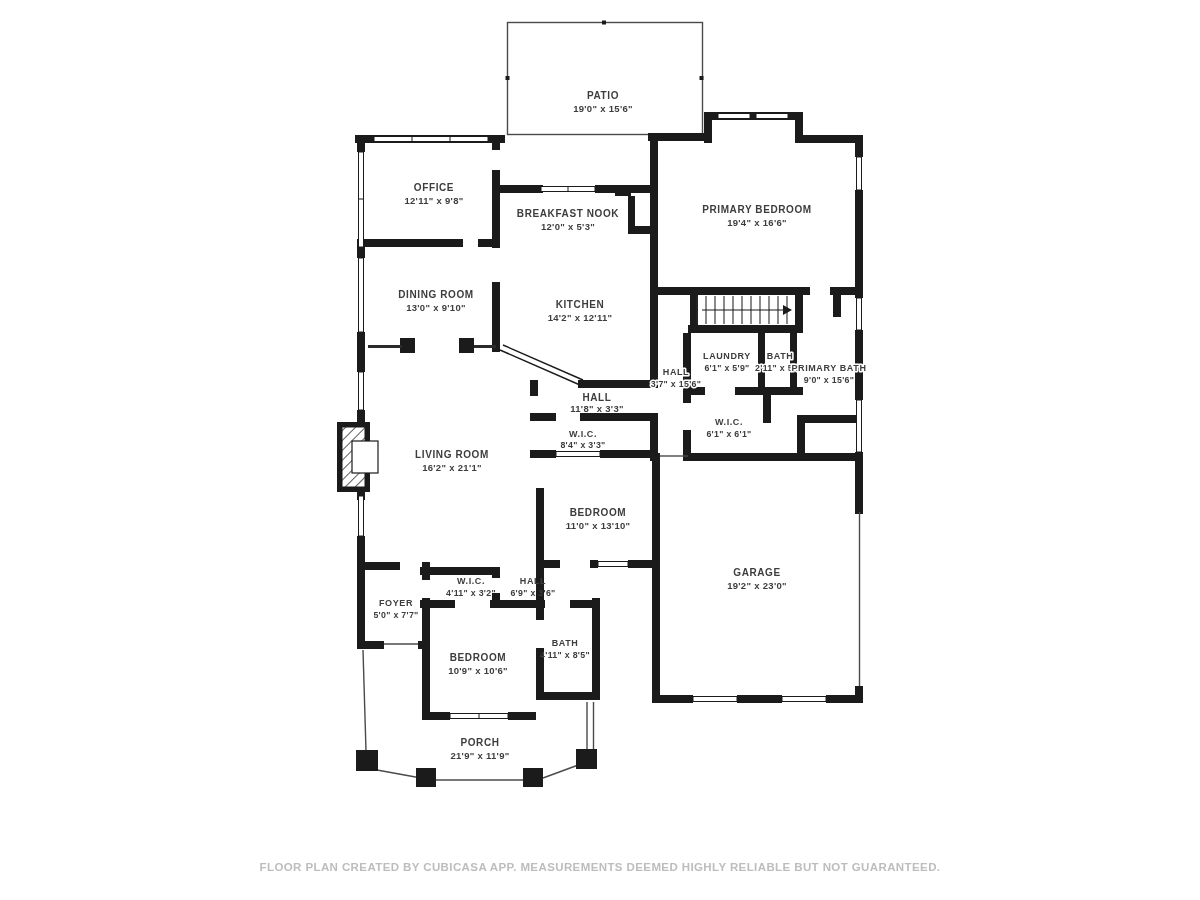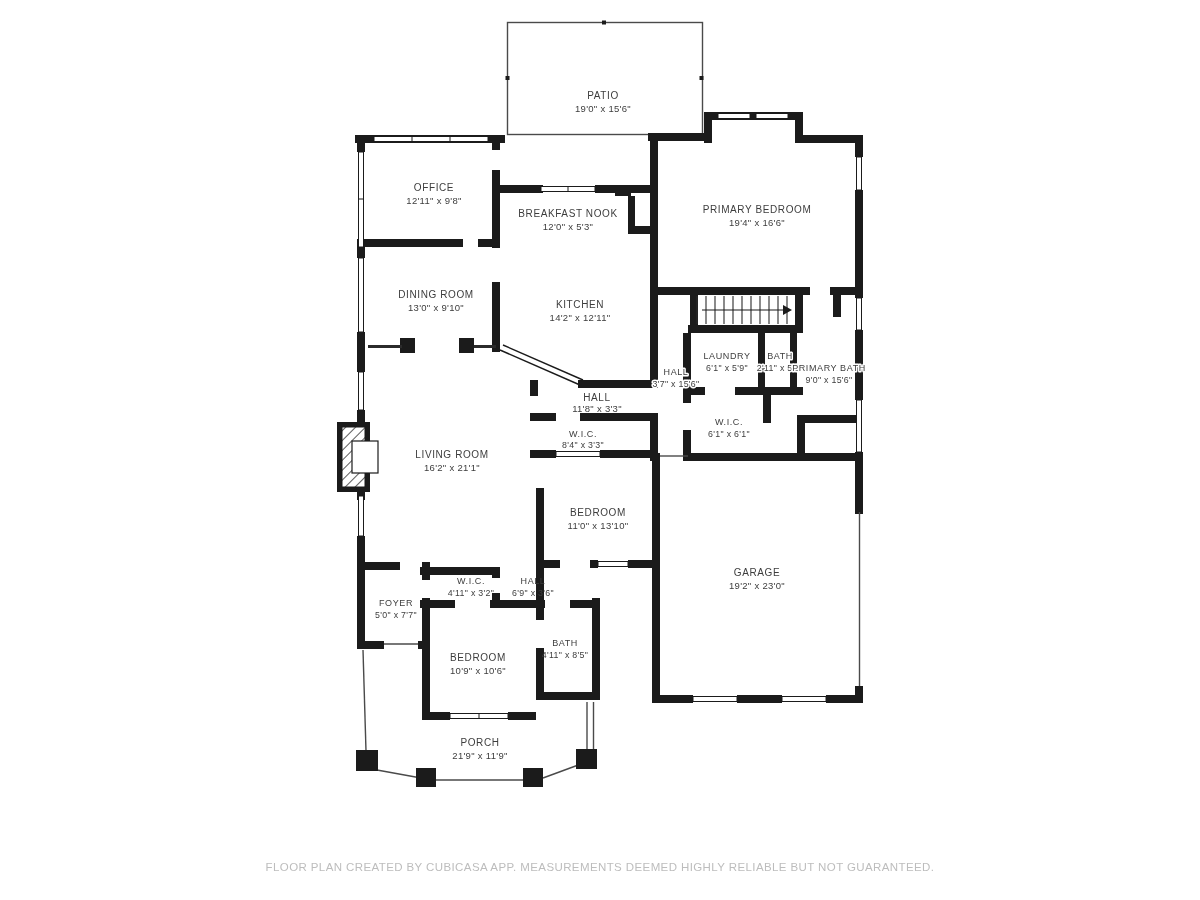--- a/index.html
+++ b/index.html
@@ -1,16 +1,16 @@
 <!DOCTYPE html>
 <html><head>
 <meta charset="utf-8">
 <style>
   html,body{margin:0;padding:0;background:#ffffff;}
-  .page{position:relative;width:1200px;height:900px;background:#ffffff;overflow:hidden;}
+  .page{position:relative;width:1200px;height:900px;background:#ffffff;overflow:hidden;font-weight:bold;}
   svg{position:absolute;left:0;top:0;}
   text{font-family:"Liberation Sans","DejaVu Sans",sans-serif;fill:#3d3d3d;}
   .rname{font-size:10px;letter-spacing:.6px;}
   .rdims{font-size:9.5px;letter-spacing:.3px;}
   .small .rname{font-size:9px;}
   .small .rdims{font-size:8.8px;}
   .halo text{stroke:#ffffff;stroke-width:3px;paint-order:stroke;stroke-linejoin:round;}
   .footer{font-size:11.5px;letter-spacing:.4px;fill:#bdbdbd;}
   .win{fill:#ffffff;stroke:#1b1b1b;stroke-width:1;}
   .thinline{stroke:#4a4a4a;stroke-width:1.4;fill:none;}

